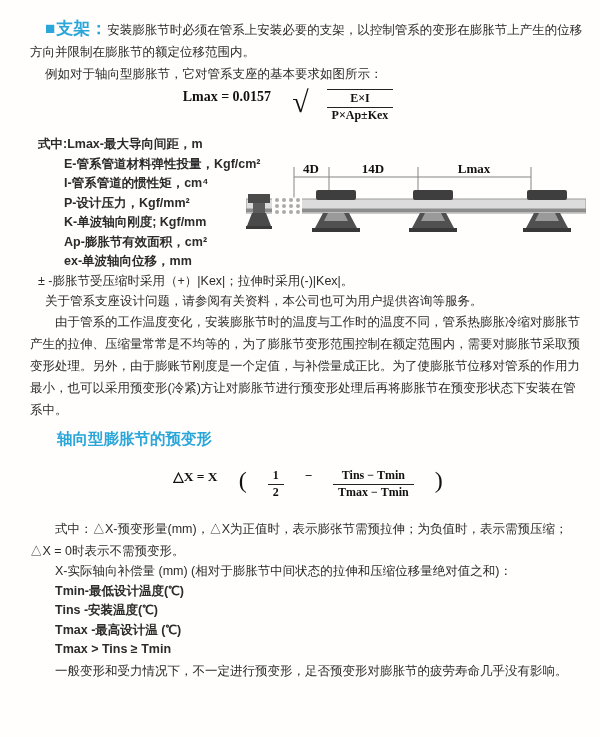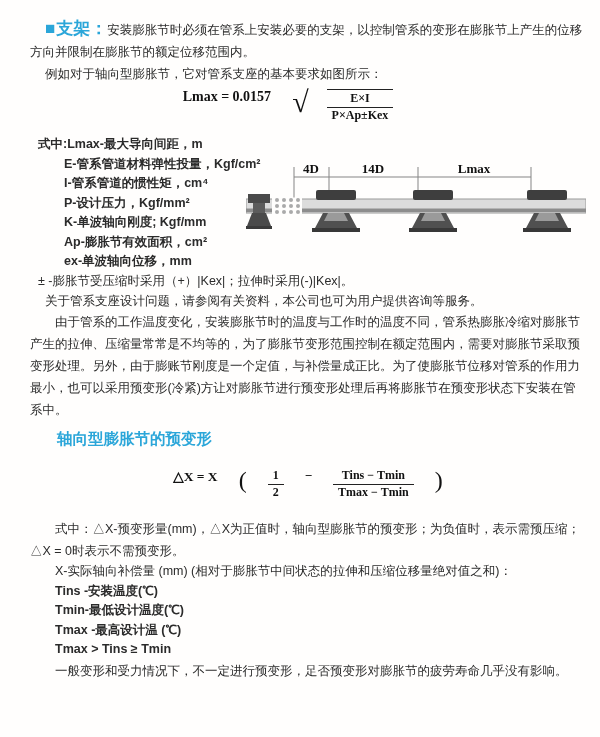--- a/index.html
+++ b/index.html
@@ -204,25 +204,25 @@
       <span class="den">2</span>
     </span>
     <span class="minus">−</span>
     <span class="frac">
       <span class="num">Tins − Tmin</span>
       <span class="den">Tmax − Tmin</span>
     </span>
     <span class="paren">)</span>
   </div>
 
-  <p class="body indent">式中：△X-预变形量(mm)，△X为正值时，轴向型膨胀节的预变形；为负值时，表示需预压缩；△X = 0时表示不需预变形。</p>
+  <p class="body indent">式中：△X-预变形量(mm)，△X为正值时，表示膨张节需预拉伸；为负值时，表示需预压缩；△X = 0时表示不需预变形。</p>
   <p class="body defline2">X-实际轴向补偿量 (mm) (相对于膨胀节中间状态的拉伸和压缩位移量绝对值之和)：</p>
 
   <ul class="tlines">
+    <li>Tmin-最低设计温度(℃)</li>
     <li>Tins -安装温度(℃)</li>
-    <li>Tmin-最低设计温度(℃)</li>
     <li>Tmax -最高设计温 (℃)</li>
     <li>Tmax &gt; Tins ≥ Tmin</li>
   </ul>
 
   <p class="body indent">一般变形和受力情况下，不一定进行预变形，足否预变形对膨胀节的疲劳寿命几乎没有影响。</p>
 
 </div>
 
 </body></html>

